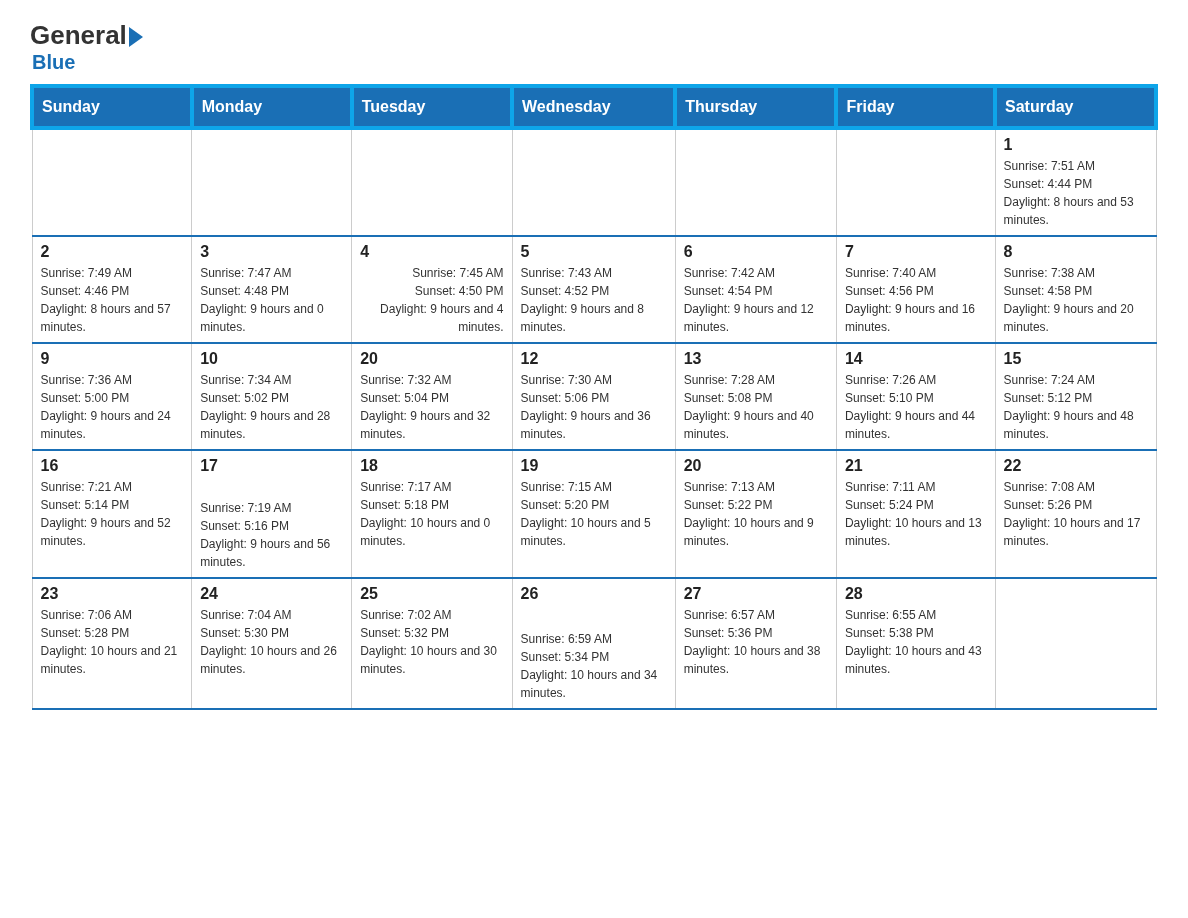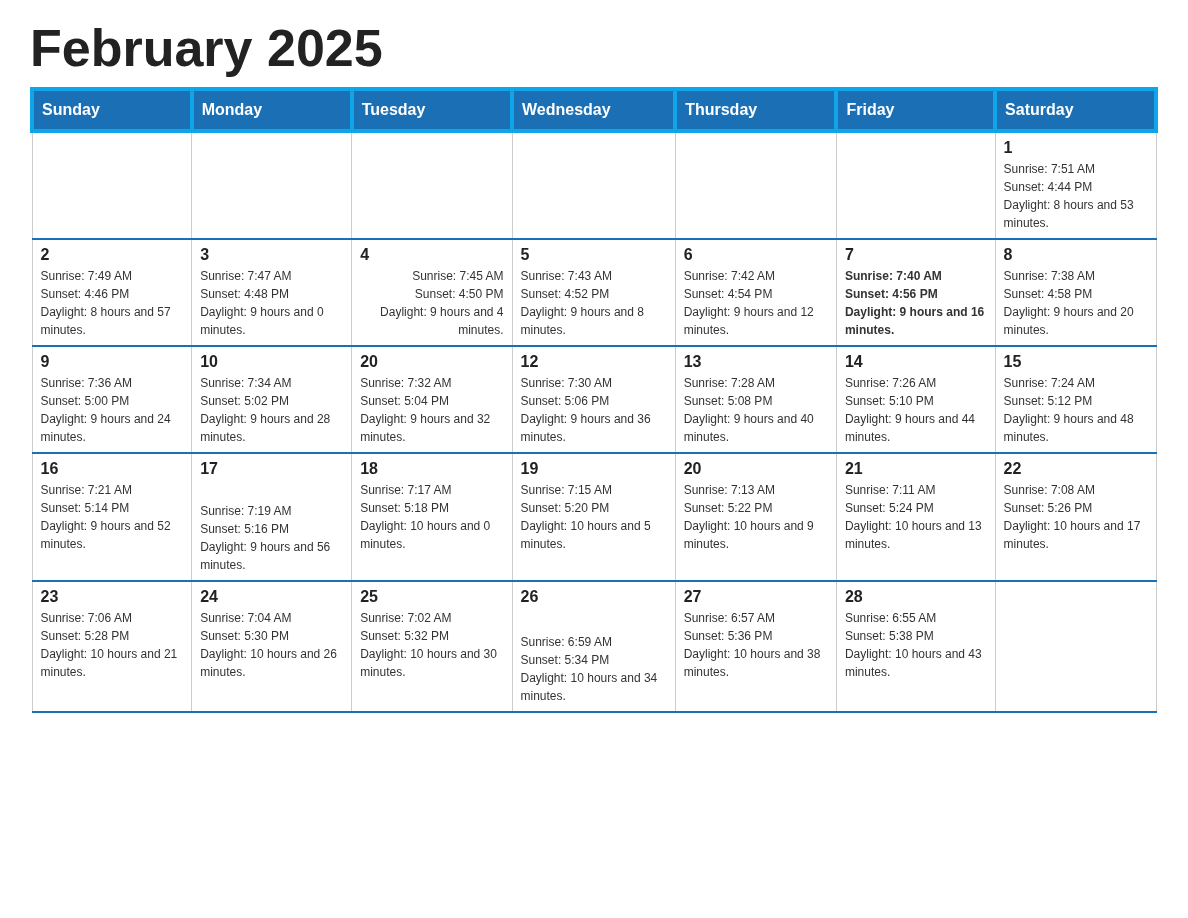--- a/index.html
+++ b/index.html
@@ -102,22 +102,28 @@
       background: #f9f9f9;
     }
     .row-week td {
       min-height: 110px;
     }
   </style>
 </head>
 <body>
 
 <div class="header">
+  <div class="logo">
+    <div class="logo-text">
+      <span>General</span>
+        <span class="logo-arrow"></span>
+    </div>
+    <div class="logo-sub">Blue</div>
+  </div>
   <div class="title-block">
-    <div class="main-title">February 2025</div>
   </div>
 </div>
 
 <table class="calendar">
   <thead>
     <tr>
       <th>Sunday</th>
       <th>Monday</th>
       <th>Tuesday</th>
       <th>Wednesday</th>
@@ -167,21 +173,21 @@
 Daylight: 9 hours and 8 minutes.</div>
         </td>
         <td>
           <span class="day-number">6</span>
           <div class="day-info" style="white-space: pre-line;">Sunrise: 7:42 AM
 Sunset: 4:54 PM
 Daylight: 9 hours and 12 minutes.</div>
         </td>
         <td>
           <span class="day-number">7</span>
-          <div class="day-info" style="white-space: pre-line; font-weight: bold;">Sunrise: 7:40 AM
+          <div class="day-info" style="white-space: pre-line;">Sunrise: 7:40 AM
 Sunset: 4:56 PM
 Daylight: 9 hours and 16 minutes.</div>
         </td>
         <td>
           <span class="day-number">8</span>
           <div class="day-info" style="white-space: pre-line;">Sunrise: 7:38 AM
 Sunset: 4:58 PM
 Daylight: 9 hours and 20 minutes.</div>
         </td>
       </tr>

